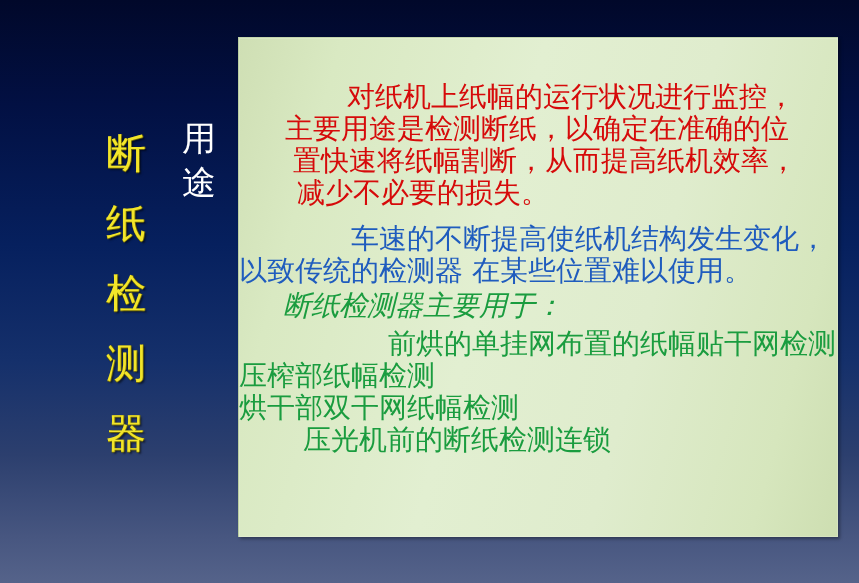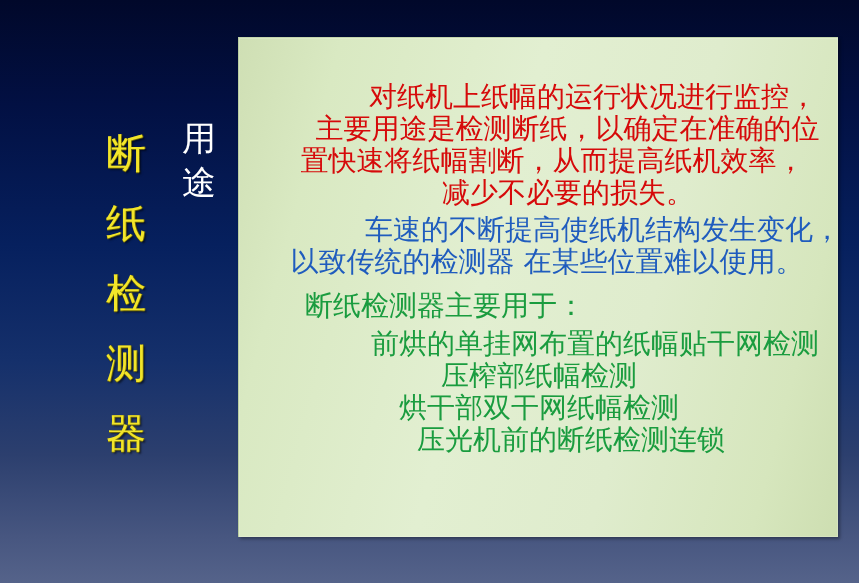--- a/index.html
+++ b/index.html
@@ -80,21 +80,20 @@
          #d9e9c2 14%,
          #e2efd1 42%,
          #dfeccd 66%,
          #d6e6bd 88%,
          #cddeb1 100%);
     border-left: 1px solid #b9cda0;
     border-top: 1px solid #c3d5ac;
     box-shadow:
        2px 2px 3px rgba(0,0,0,.35),
        inset 0 0 0 1px rgba(255,255,255,.18);
-    text-align: center;
   }
 
   #text-body {
     position: absolute;
     left: 0; top: 0;
     width: 600px;
   }
 
   .line {
     white-space: nowrap;
@@ -129,34 +128,34 @@
   <div id="subtitle">
     <span class="vchar">用</span>
     <span class="vchar">途</span>
   </div>
 
   <div id="content-panel">
     <div id="text-body">
 
       <div class="abs red" style="left:0; top:43px; width:600px;">
         <div class="line indent2" style="padding-left:108px;">对纸机上纸幅的运行状况进行监控，</div>
-        <div class="line" style="padding-left:46px;margin-left:11px;">主要用途是检测断纸，以确定在准确的位</div>
-        <div class="line" style="padding-left:27px;">置快速将纸幅割断，从而提高纸机效率，</div>
+        <div class="line" style="padding-left:46px;">主要用途是检测断纸，以确定在准确的位</div>
+        <div class="line" style="padding-left:54px;">置快速将纸幅割断，从而提高纸机效率，</div>
         <div class="line" style="padding-left:58px;">减少不必要的损失。</div>
       </div>
 
-      <div class="abs blue" style="left:0; top:176px; width:616px;">
+      <div class="abs blue" style="left:0; top:185px; width:616px;">
         <div class="line" style="padding-left:112px;">车速的不断提高使纸机结构发生变化，</div>
         <div class="line" style="">以致传统的检测器 在某些位置难以使用。</div>
       </div>
 
-      <div class="abs green line" style="left:0; top:252px; padding-left:66px;">断纸检测器主要用于：</div>
+      <div class="abs green line" style="left:0; top:252px; padding-left:44px;font-style:italic;">断纸检测器主要用于：</div>
 
       <div class="abs green" style="left:0; top:290px; width:600px;">
-        <div class="line" style="padding-left:112px;">前烘的单挂网布置的纸幅贴干网检测</div>
+        <div class="line" style="padding-left:112px;margin-left:37px;">前烘的单挂网布置的纸幅贴干网检测</div>
         <div class="line" style="">压榨部纸幅检测</div>
         <div class="line" style="">烘干部双干网纸幅检测</div>
         <div class="line" style="padding-left:64px;">压光机前的断纸检测连锁</div>
       </div>
 
     </div>
   </div>
 
 </div>
 

